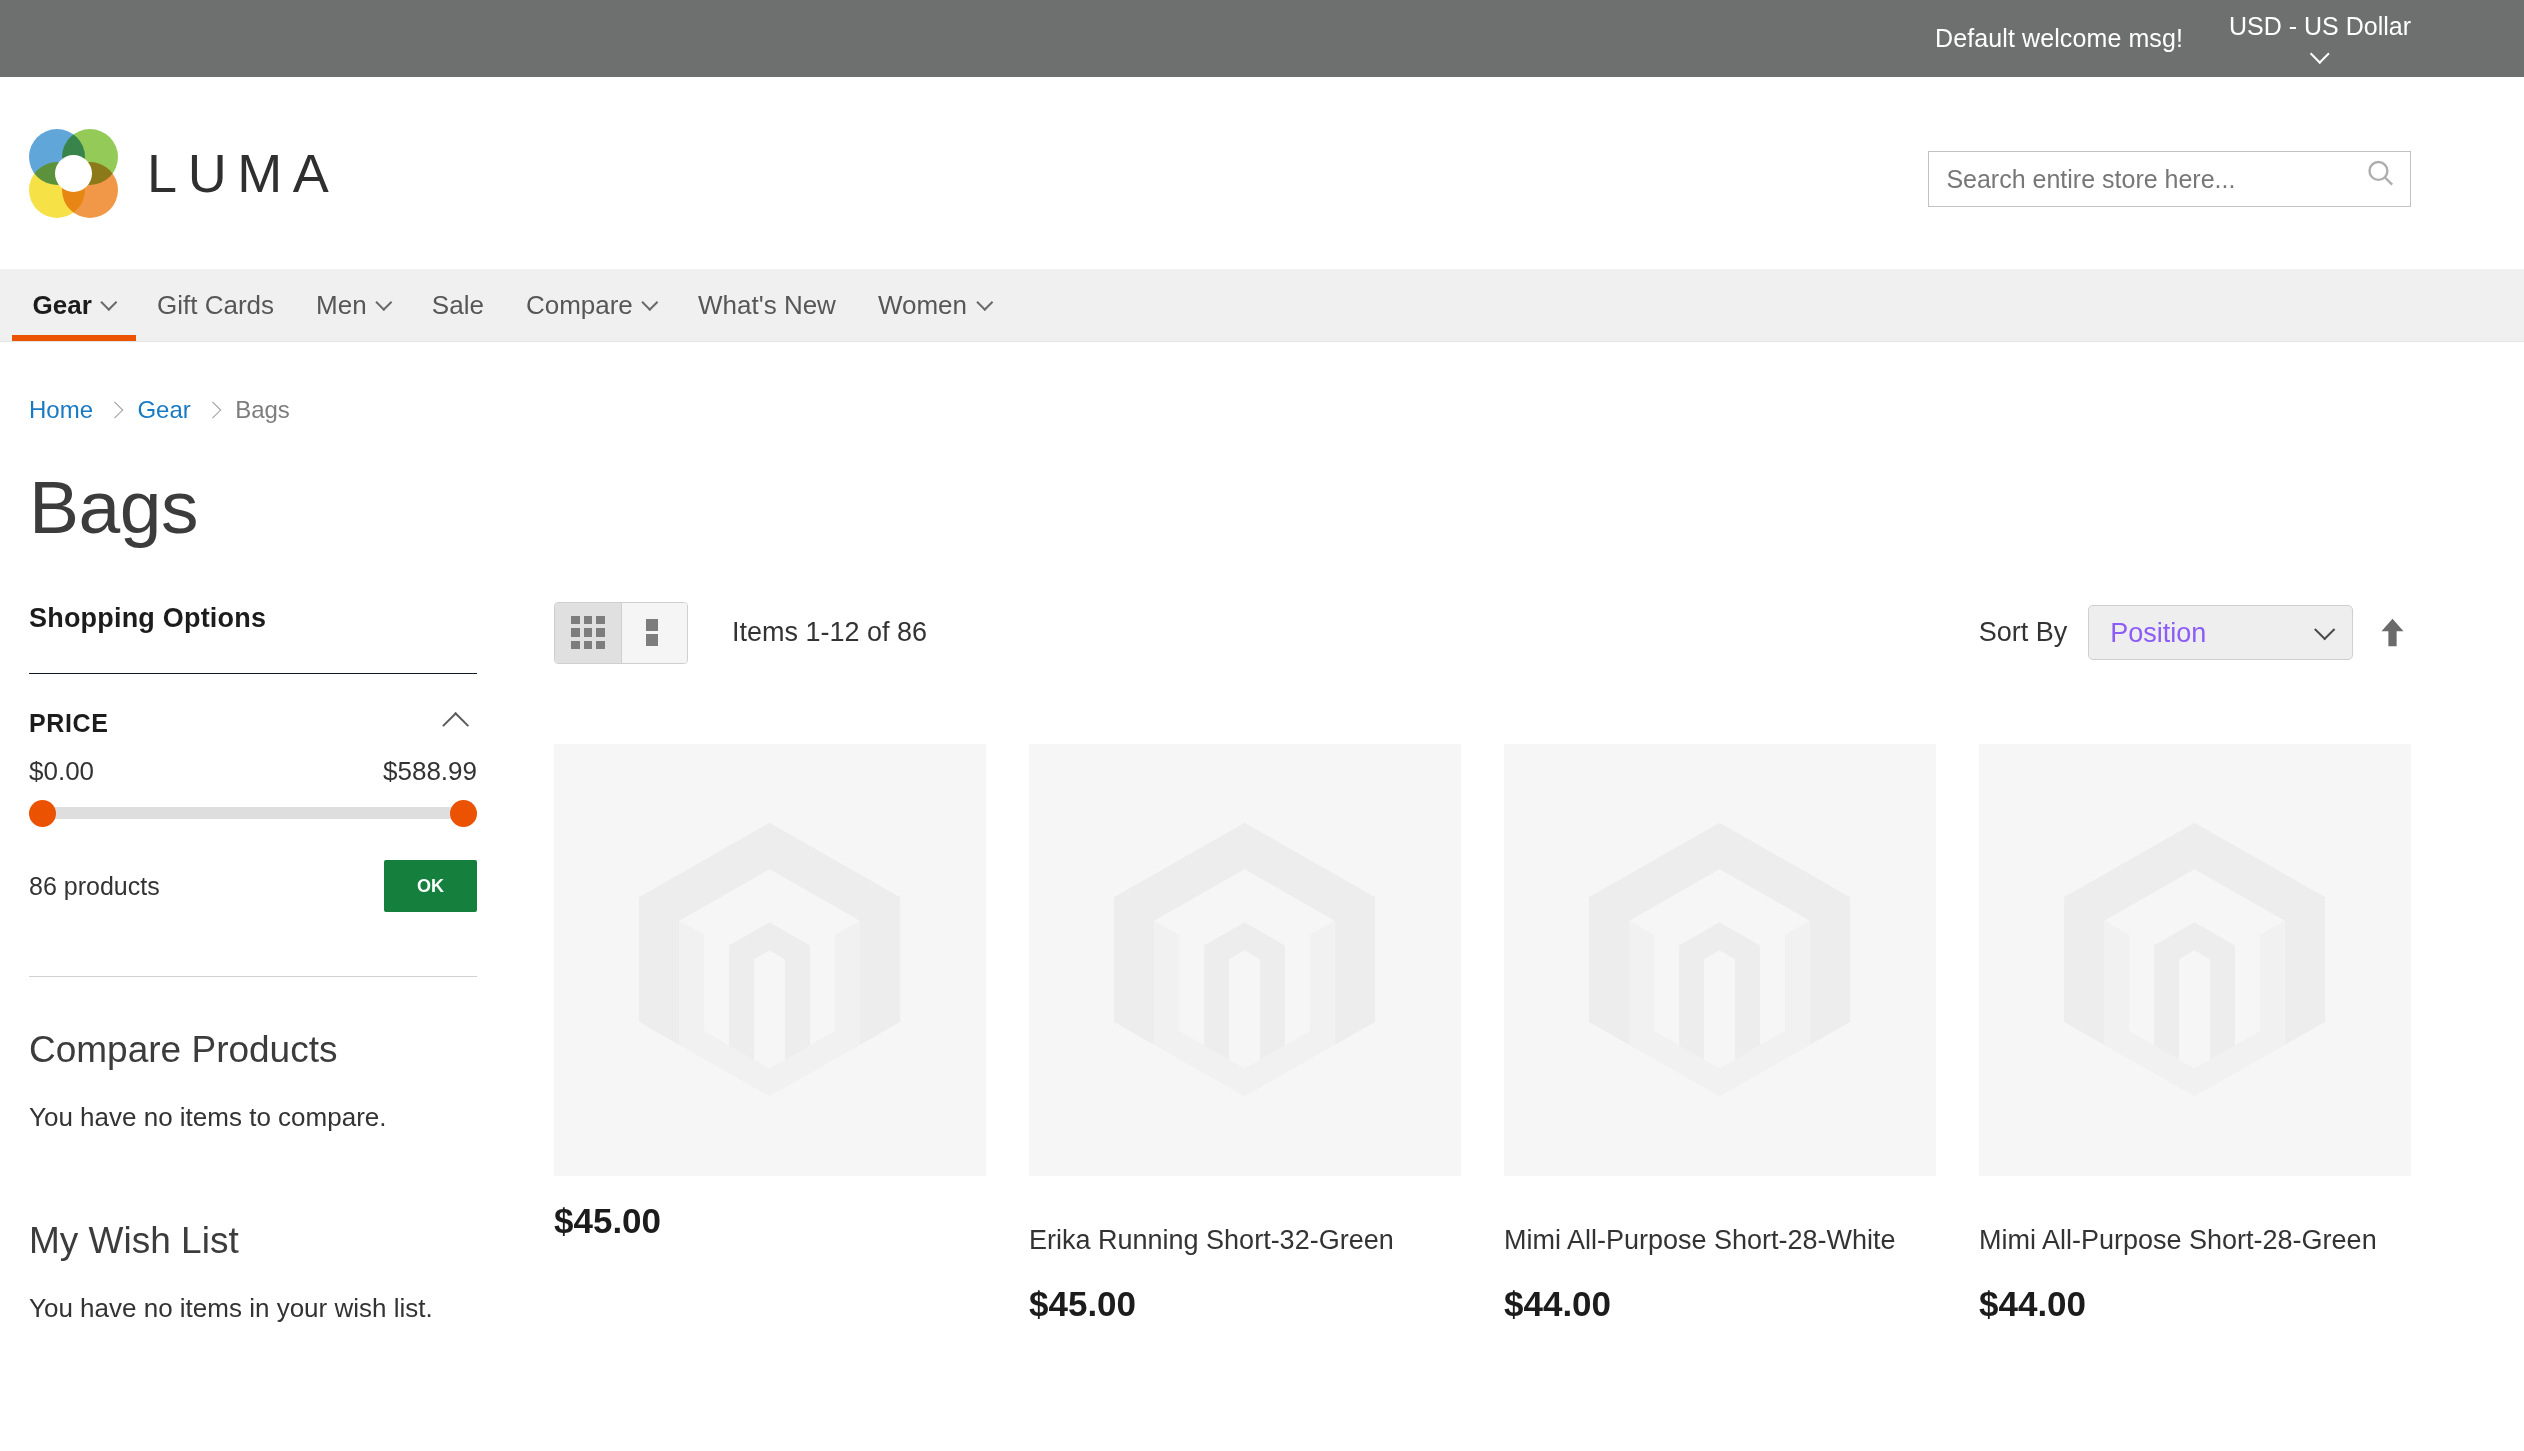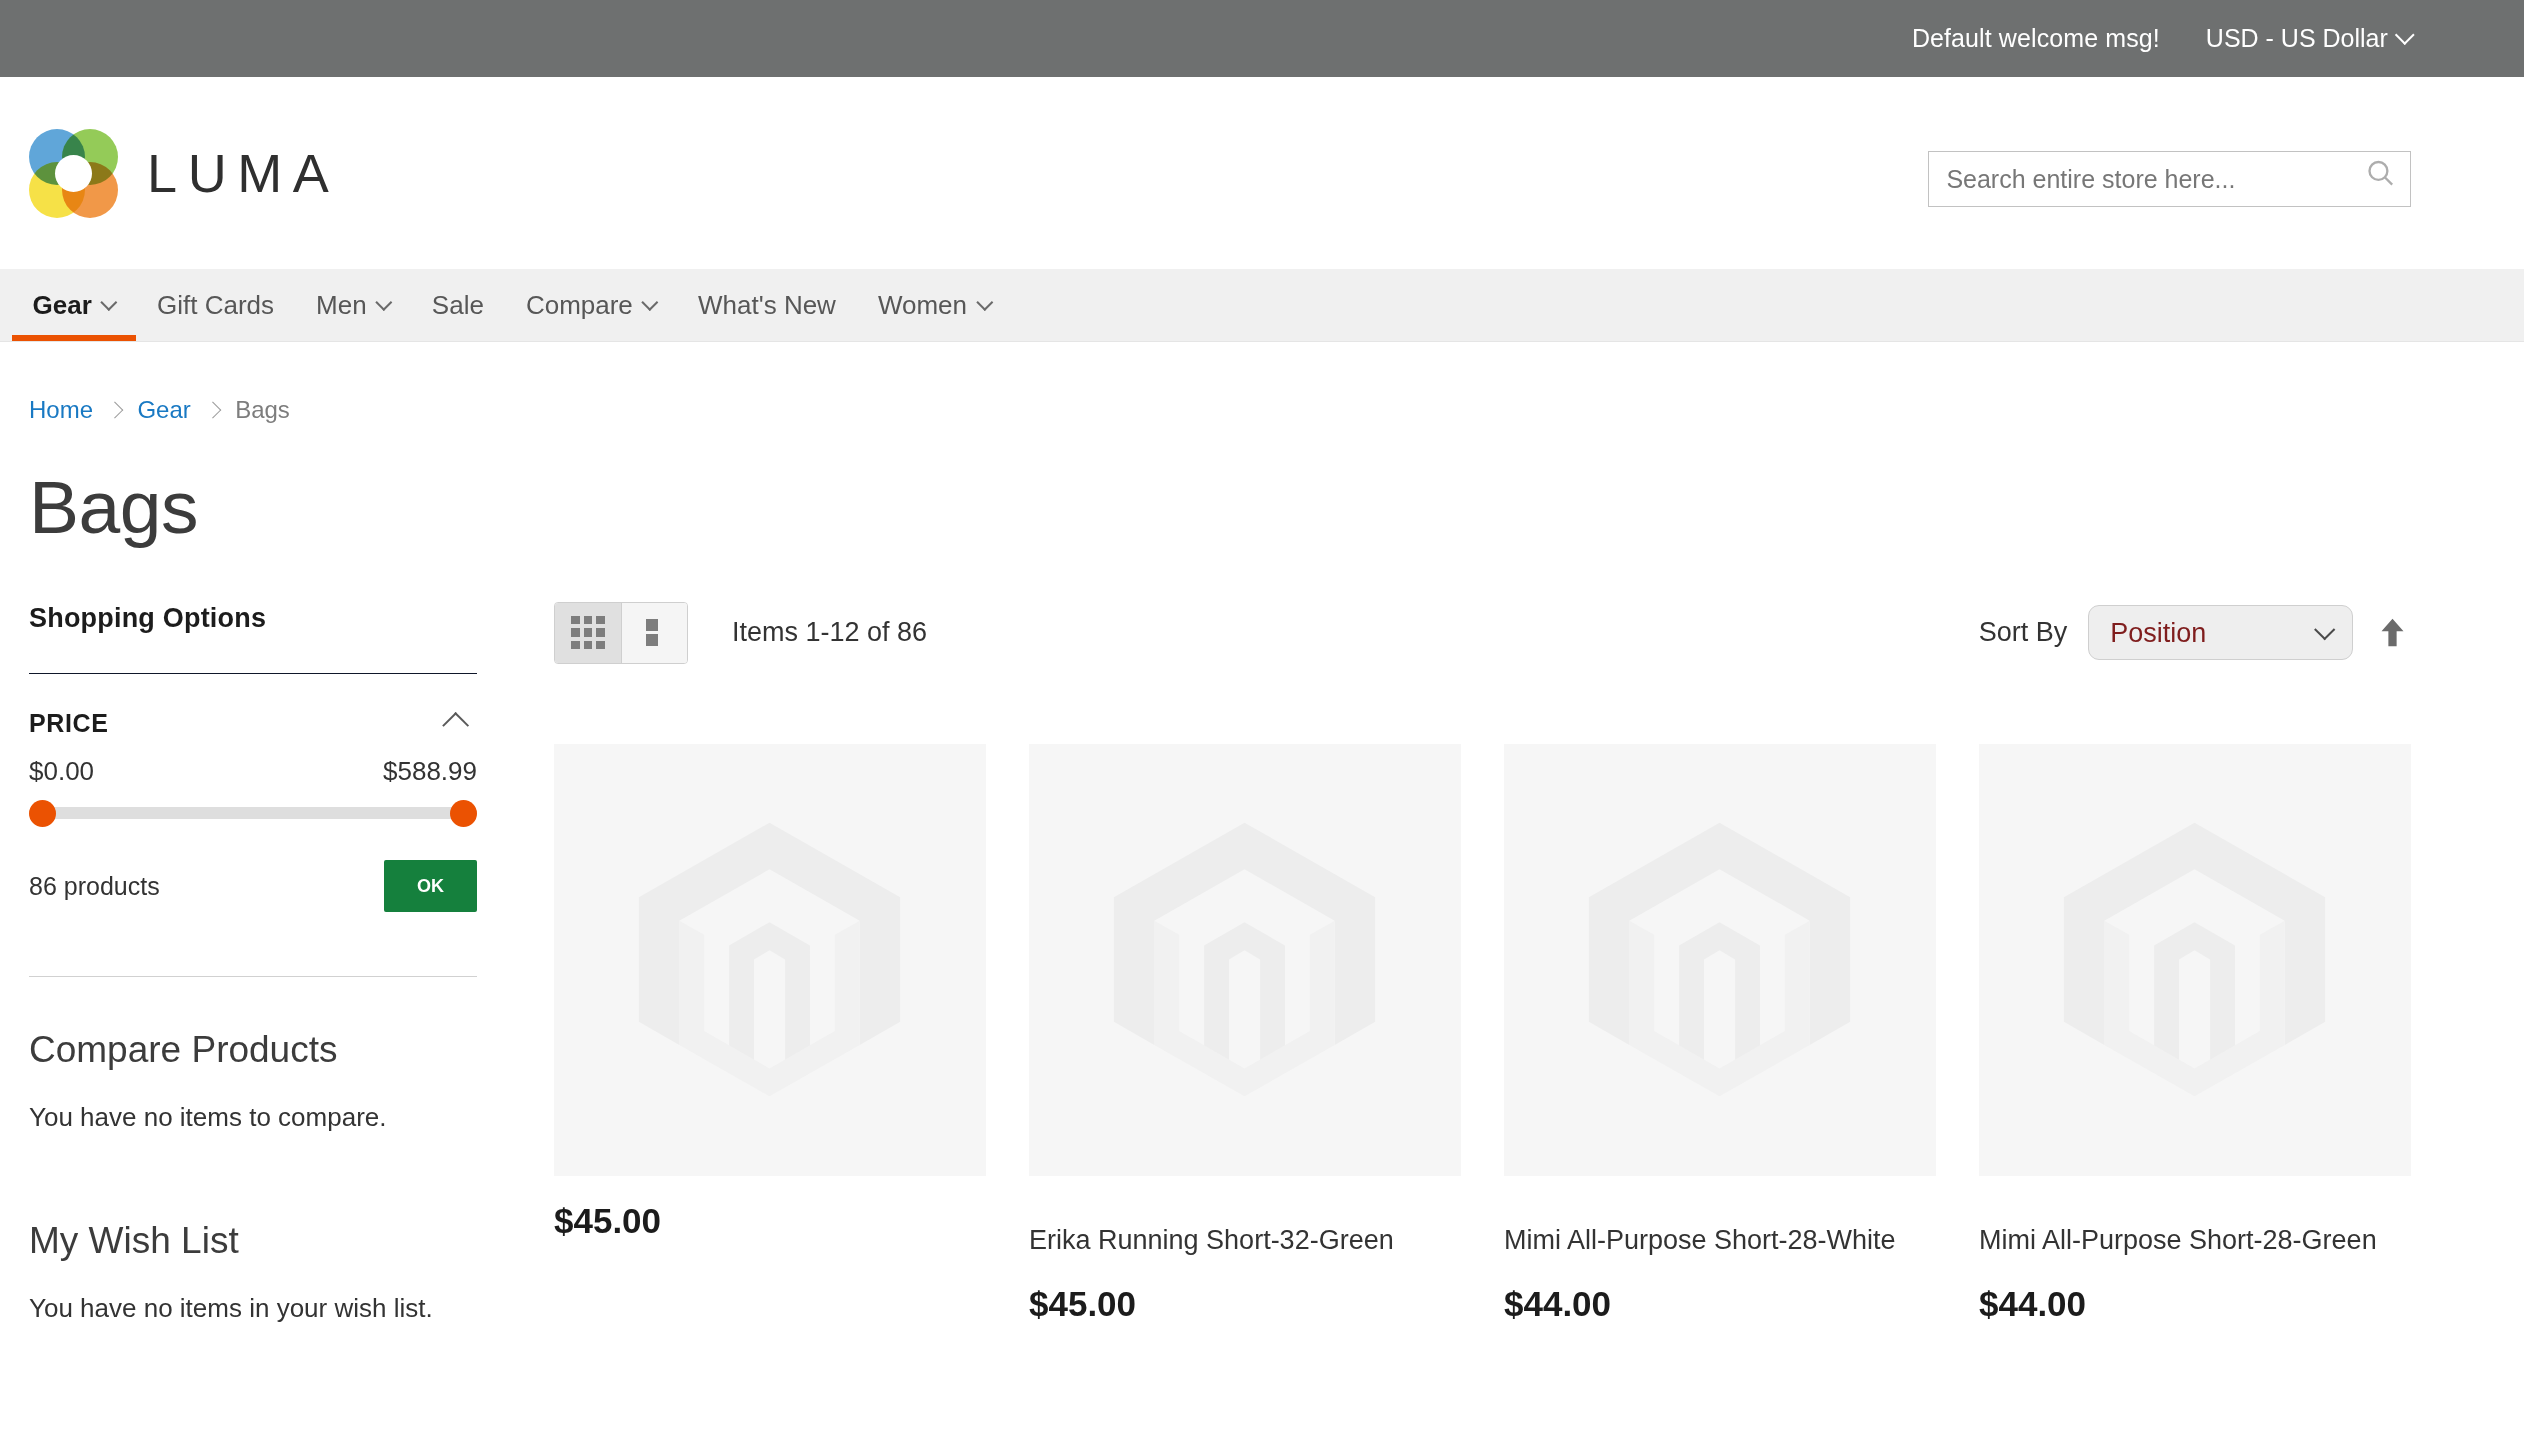--- a/index.html
+++ b/index.html
@@ -28,20 +28,21 @@
     font-size: 25px;
     letter-spacing: 0.1px;
   }
   .currency-switcher {
     color: #ffffff;
     font-size: 25px;
     display: flex;
     align-items: center;
     gap: 9.7px;
     cursor: pointer;
+    flex-direction: column;
   }
   .chev-down-white {
     display: inline-block;
     width: 13.5px; height: 13.5px;
     border-right: 2.4px solid #ffffff;
     border-bottom: 2.4px solid #ffffff;
     transform: rotate(45deg) translate(-2.9px,-2.9px);
   }
 
   
@@ -345,24 +346,24 @@
   .sorter-label {
     font-size: 27px;
     color: #333333;
   }
   .select-wrap { position: relative; }
   .sort-select {
     appearance: none;
     -webkit-appearance: none;
     background: #eeeeee;
     border: 1px solid #cfcfcf;
-    border-radius: 11px;
+    border-radius: 5px;
     font-family: "Liberation Sans", sans-serif;
     font-size: 27px;
-    color: #7f1d1d;
+    color: #8b5cf6;
     padding: 11.6px 69px 11.6px 21px;
     cursor: pointer;
     outline: none;
   }
   .select-chev {
     position: absolute;
     right: 21px; top: 50%;
     width: 15.4px; height: 15.4px;
     border-right: 2.9px solid #4a4a4a;
     border-bottom: 2.9px solid #4a4a4a;

